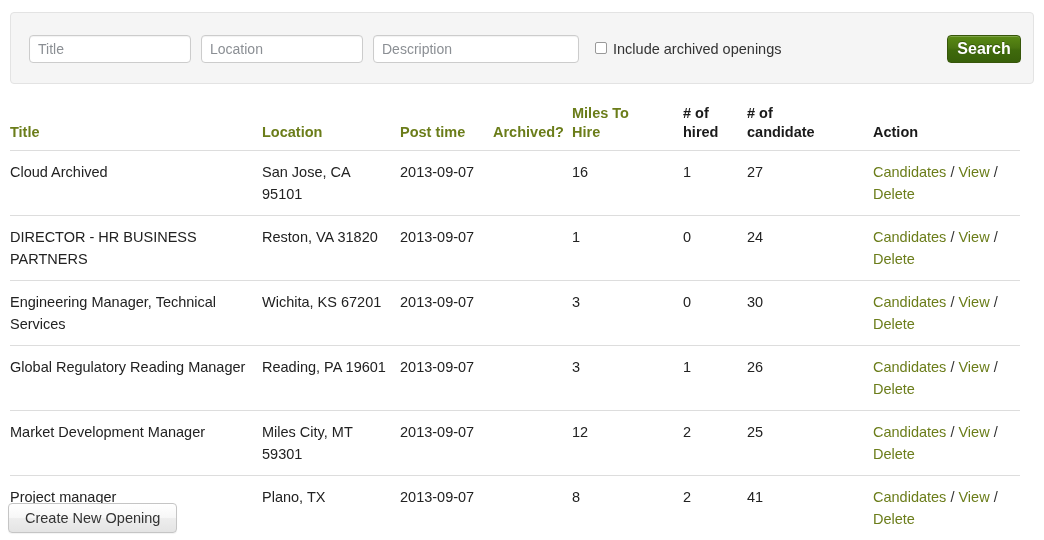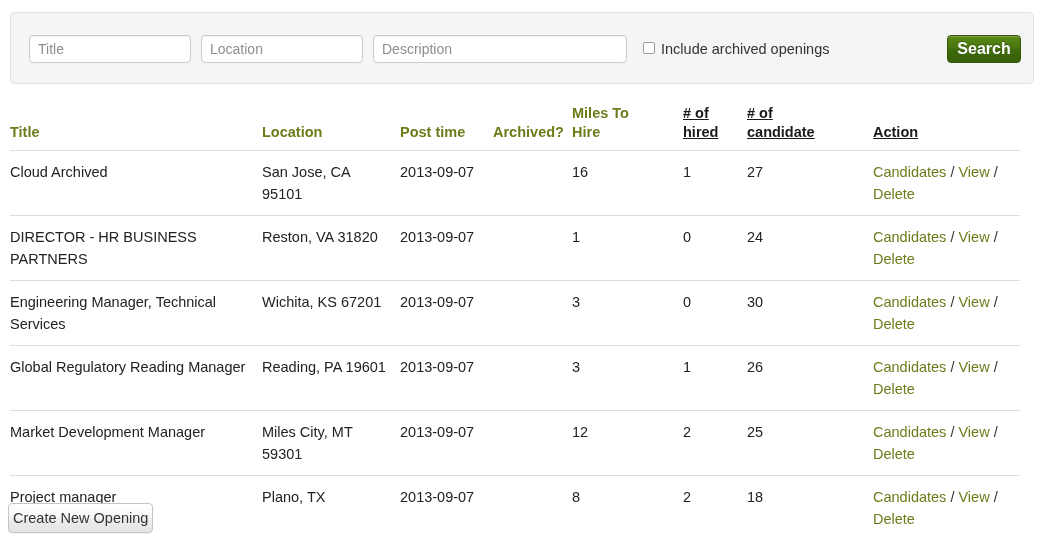--- a/index.html
+++ b/index.html
@@ -54,21 +54,21 @@
     font-size: 14px;
     color: #555555;
     outline: none;
     box-shadow: inset 0 1px 1px rgba(0,0,0,0.055);
   }
   .txt-input::placeholder { color: #8b8f94; opacity: 1; }
   .txt-input::-webkit-input-placeholder { color: #8b8f94; }
 
   #title-input { width: 162px; margin-right: 10px; }
   #location-input { width: 162px; margin-right: 10px; }
-  #description-input { width: 254px; margin-right: 16px; }
+  #description-input { width: 206px; margin-right: 16px; }
 
   .cb-wrap {
     display: flex;
     align-items: flex-start;
     font-size: 14.5px;
     color: #333333;
     white-space: nowrap;
   }
   .cb-box {
     width: 12px;
@@ -117,21 +117,21 @@
   .tbl th {
     text-align: left;
     vertical-align: bottom;
     padding: 0 0 8px 0;
     font-weight: bold;
     font-size: 14.5px;
     line-height: 19px;
     color: #6b7d1a;
     border-bottom: 1px solid #dddddd;
   }
-  .tbl th.plain { color: #1a1a1a; text-decoration: underline; }
+  .tbl th.plain { color: #1a1a1a; }
   .tbl th .hdr-link { color: #6b7d1a; text-decoration: none; cursor: pointer; }
 
   .tbl td {
     vertical-align: top;
     padding: 10px 0 10px 0;
     line-height: 22px;
     border-bottom: 1px solid #dddddd;
     color: #222222;
   }
   .tbl tr:last-child td { border-bottom: 1px solid #15803d; }
@@ -151,21 +151,21 @@
     cursor: pointer;
   }
   .act .sep { color: #333333; }
 
   
   .create-btn {
     position: absolute;
     left: 8px;
     top: 503px;
     height: 30px;
-    padding: 0 4px;
+    padding: 0 16px;
     border: 1px solid #c5c5c5;
     border-radius: 4px;
     background: linear-gradient(to bottom, #ffffff 0%, #f7f7f7 48%, #ededed 52%, #e4e4e4 100%);
     font-family: "Liberation Sans", sans-serif;
     font-size: 14.5px;
     color: #333333;
     cursor: pointer;
     line-height: 28px;
     box-shadow: 0 1px 1px rgba(0,0,0,0.05);
   }
@@ -273,21 +273,21 @@
           <td class="c-cand">25</td>
           <td class="c-action act"><a>Candidates</a><span class="sep"> / </span><a>View</a><span class="sep"> / </span><a>Delete</a></td>
         </tr>
         <tr>
           <td class="c-title">Project manager</td>
           <td class="c-location">Plano, TX</td>
           <td class="c-post">2013-09-07</td>
           <td class="c-arch"></td>
           <td class="c-num">8</td>
           <td class="c-hired">2</td>
-          <td class="c-cand">18</td>
+          <td class="c-cand">41</td>
           <td class="c-action act"><a>Candidates</a><span class="sep"> / </span><a>View</a><span class="sep"> / </span><a>Delete</a></td>
         </tr>
       </tbody>
   </table>
 
   <button class="create-btn">Create New Opening</button>
 
 </div>
 
 </body></html>

